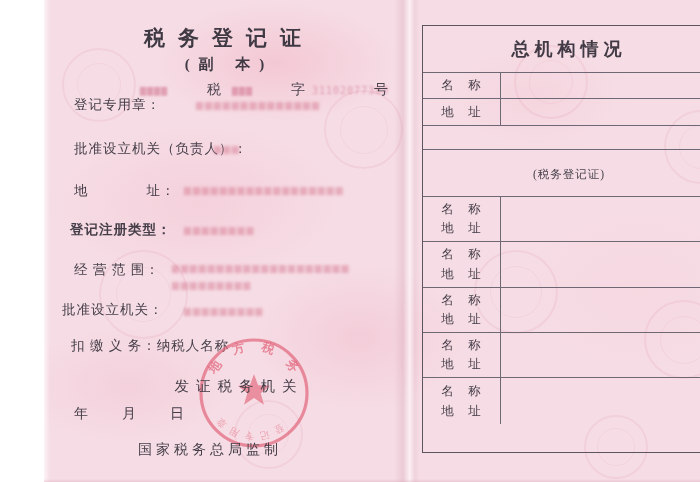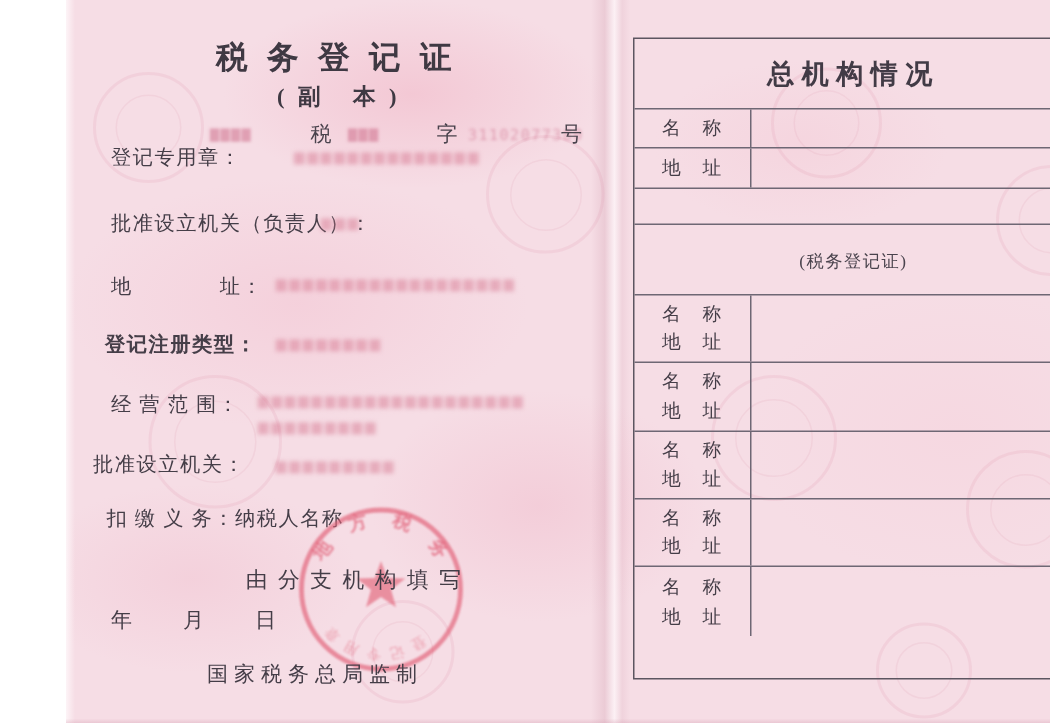--- a/index.html
+++ b/index.html
@@ -110,21 +110,21 @@
       <circle cx="59" cy="59" r="53" fill="none" stroke="rgba(226,98,120,0.75)" stroke-width="3.2"></circle>
       <path d="M59,40 L63.1,51.3 L75.2,51.7 L65.7,59.2 L69,70.8 L59,64 L49,70.8 L52.3,59.2 L42.8,51.7 L54.9,51.3 Z" fill="rgba(226,98,120,0.7)"></path>
       <text font-size="12.5" fill="rgba(226,98,120,0.78)" letter-spacing="6" font-weight="bold">
         <textPath href="#arcTop" startOffset="14%">地 方 税 务 局</textPath>
       </text>
       <text font-size="9.5" fill="rgba(226,98,120,0.55)" letter-spacing="5">
         <textPath href="#arcBottom" startOffset="22%">登记专用章</textPath>
       </text>
     </svg>
 
-    <div class="abs issuer">由分支机构填写</div>
+    <div class="abs issuer">发证税务机关</div>
     <div class="abs dateline">年　　月　　日</div>
     <div class="abs footer">国家税务总局监制</div>
   </div>
 
   <div class="fold"></div>
 
   <div class="reg-table">
 
     <div class="trow thead" style="height:46px;">
       <div class="t1">总机构情况</div>

